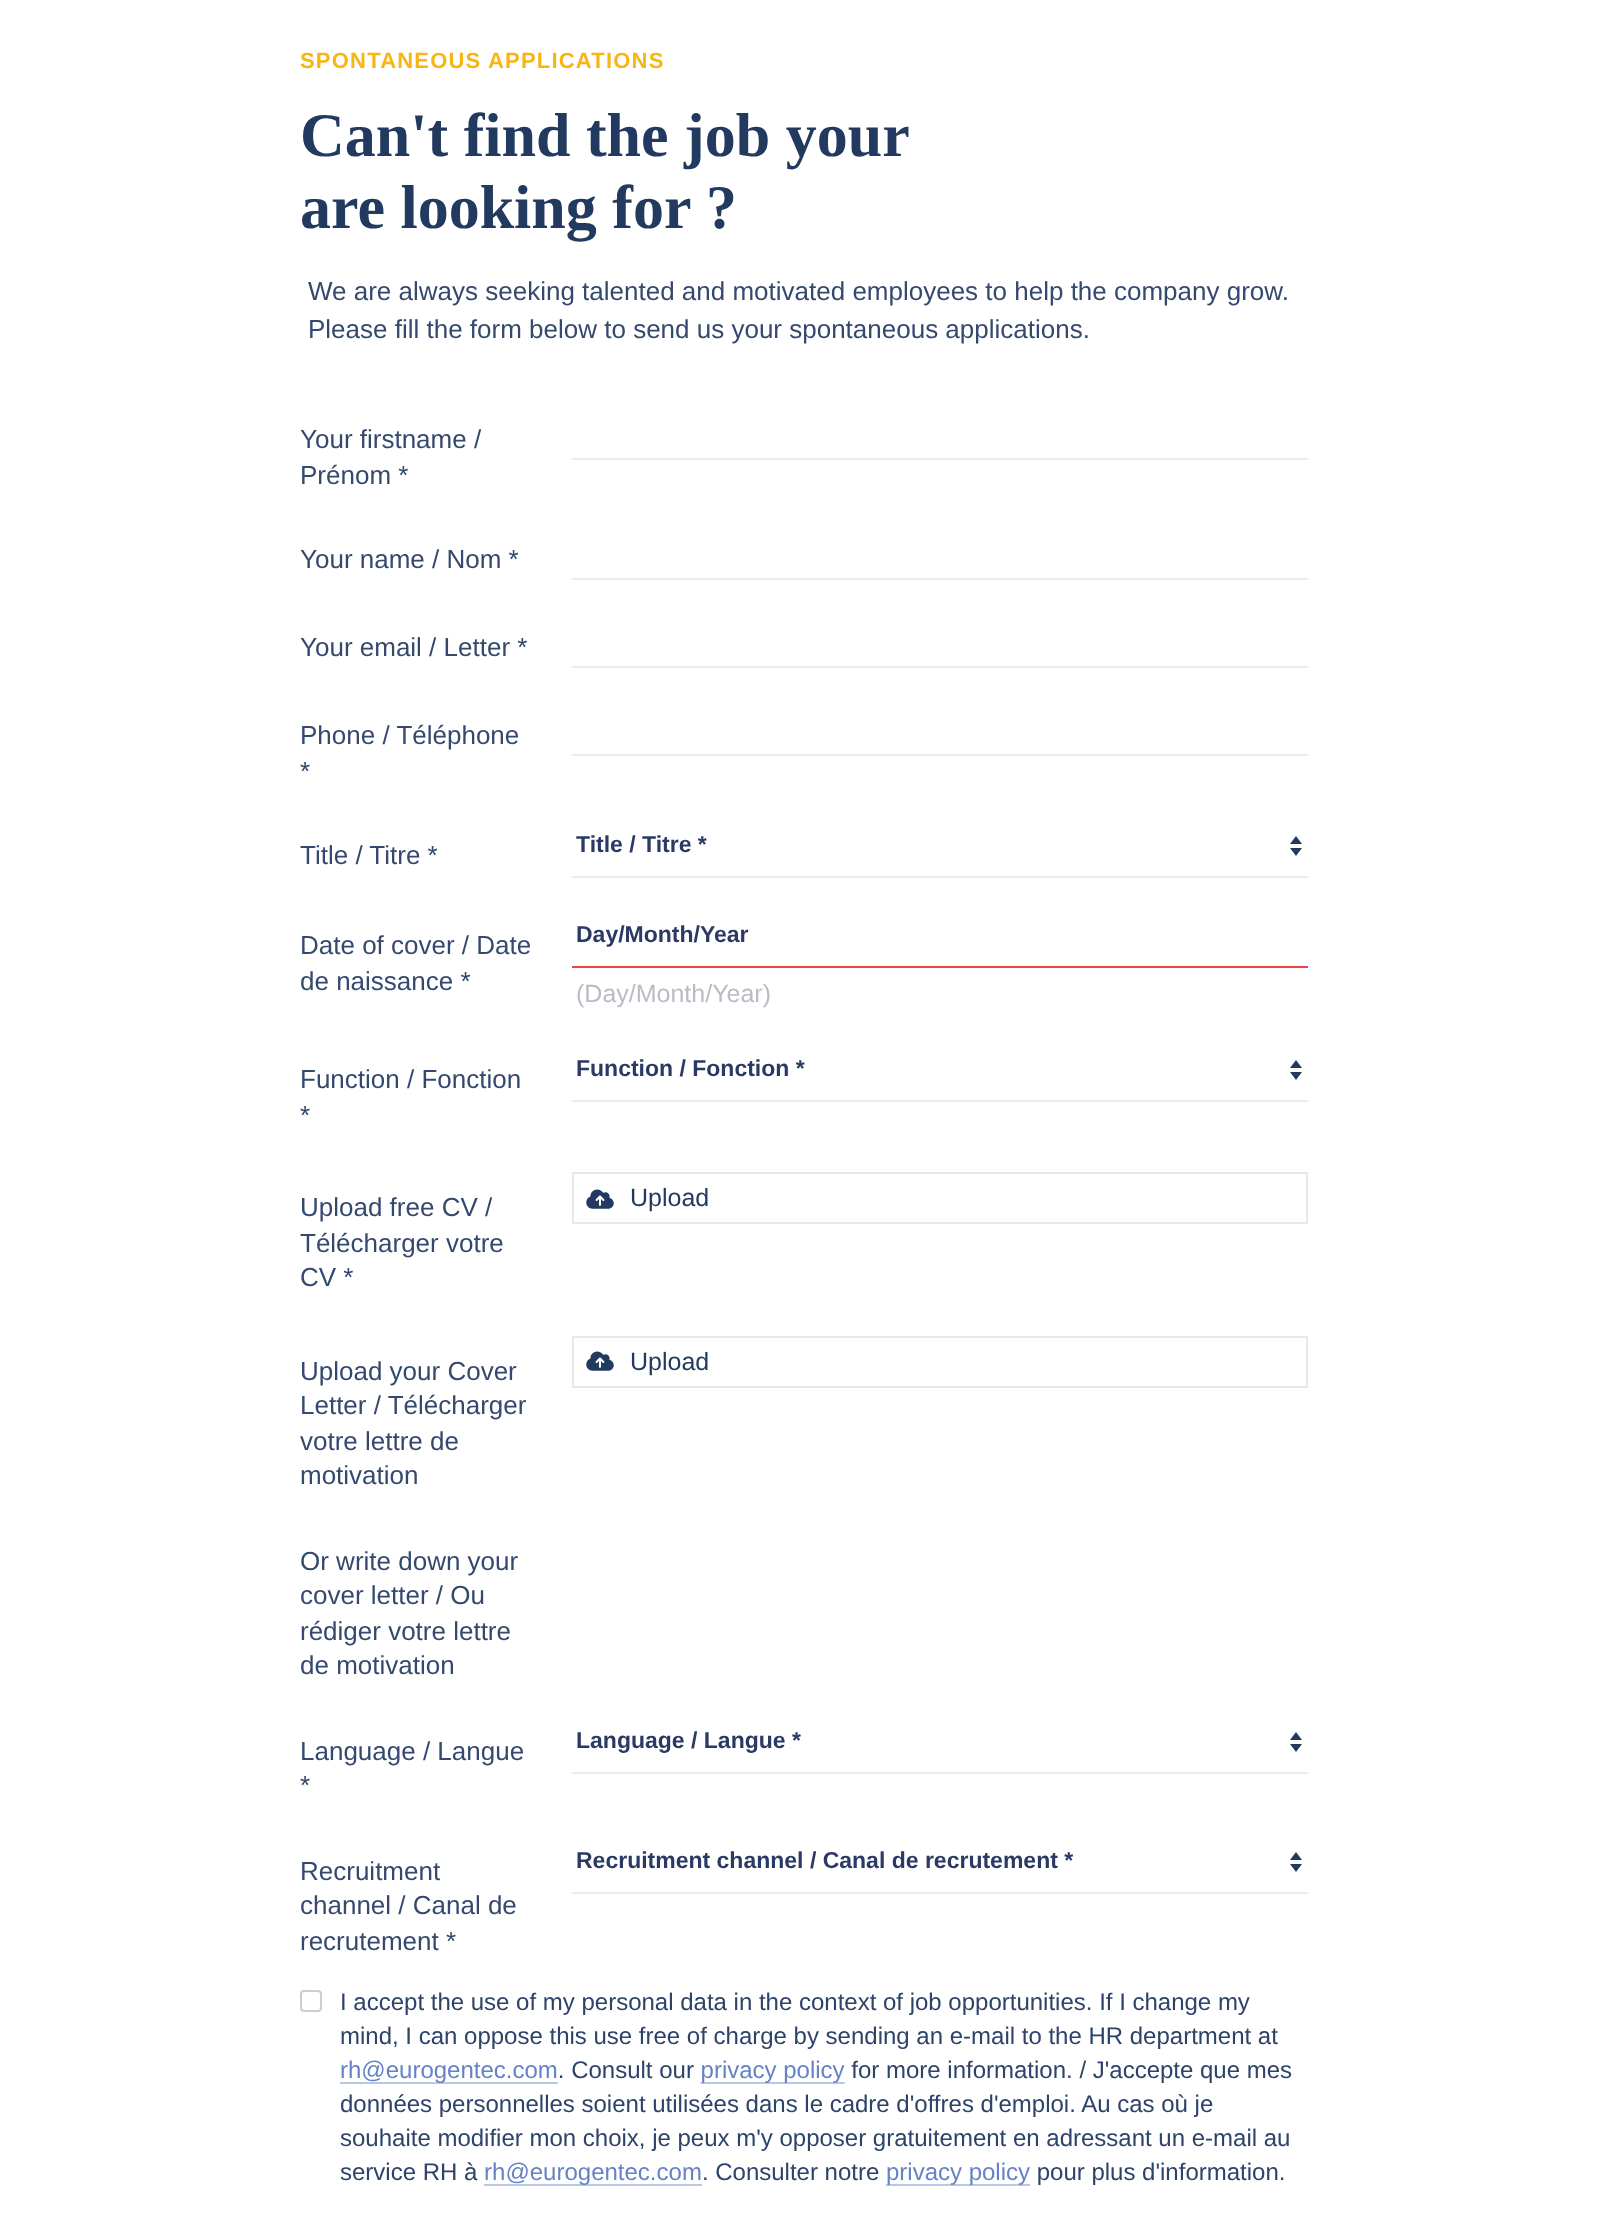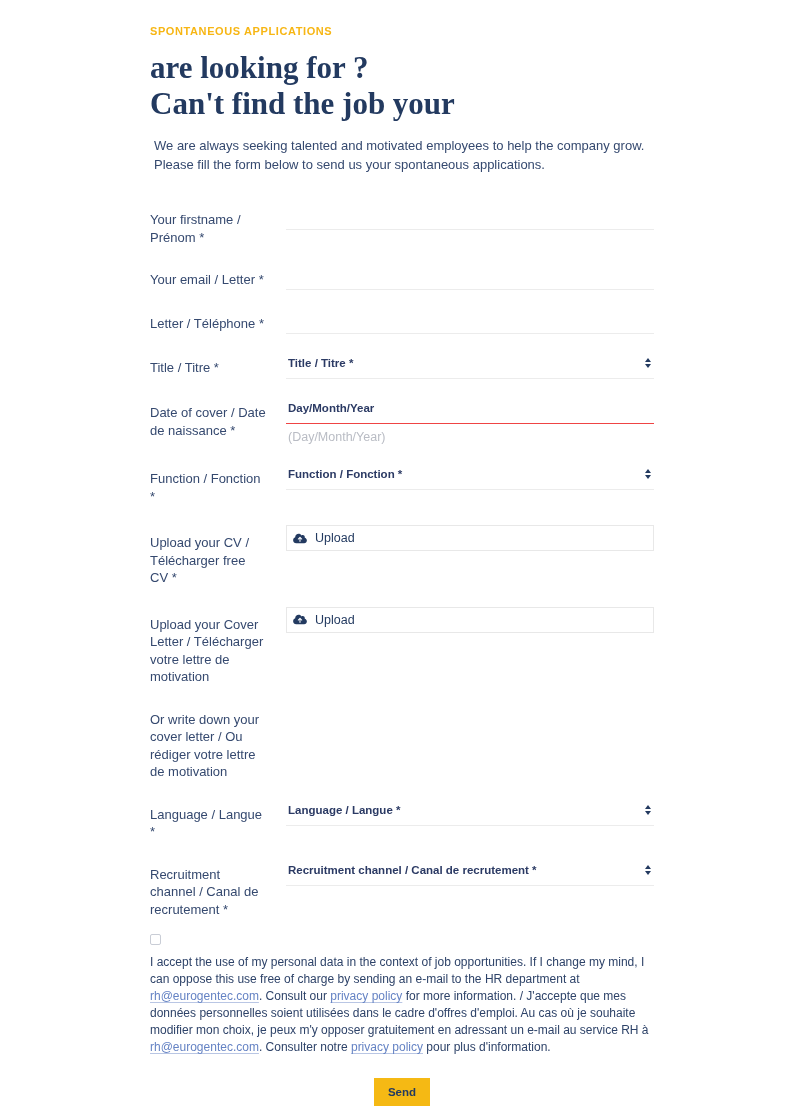--- a/index.html
+++ b/index.html
@@ -66,21 +66,21 @@
     width: 100%; height: 22px; border: none; outline: none; resize: none;
     background: transparent; font: 12.5px "Liberation Sans", sans-serif;
     color: #35496F; padding: 0 2px;
   }
   .resize-handle {
     position: absolute; right: 1px; bottom: 3px; width: 8px; height: 8px;
     clip-path: polygon(100% 0, 100% 100%, 0 100%);
     background: repeating-linear-gradient(135deg, #b6b6b6 0 1px, transparent 1px 3px);
   }
 
-  .consent { display: flex; gap: 9px; margin-top: 14px; flex-direction: column; }
+  .consent { display: flex; gap: 9px; margin-top: 14px; }
   .checkbox {
     flex: none; width: 11px; height: 11px; margin-top: 2px;
     border: 1px solid #c9cdd6; border-radius: 2px; background: #fff; cursor: pointer;
   }
   .consent-text { font-size: 12px; line-height: 17px; color: #2E4369; }
   .consent-text a {
     color: #6583C4; cursor: pointer;
     text-decoration: underline; text-decoration-color: #b9c6e4; text-underline-offset: 2px;
   }
 
@@ -92,43 +92,49 @@
   }
 </style>
 </head>
 <body>
 
 <div class="container">
 
   <div class="eyebrow">SPONTANEOUS APPLICATIONS</div>
 
   <h1>
+    <div>Can't find the job your</div>
     <div>are looking for ?</div>
-    <div>Can't find the job your</div>
   </h1>
 
   <p class="intro">We are always seeking talented and motivated employees to help the company grow. Please fill the form below to send us your spontaneous applications.</p>
 
   <div class="form-row">
     <div class="row-label">Your firstname / Prénom *</div>
     <div class="row-field">
       <input class="text-input" type="text" value="" style="">
     </div>
   </div>
 
+  <div class="form-row">
+    <div class="row-label">Your name / Nom *</div>
+    <div class="row-field">
+      <input class="text-input" type="text" value="" style="">
+    </div>
+  </div>
 
   <div class="form-row">
     <div class="row-label">Your email / Letter *</div>
     <div class="row-field">
       <input class="text-input" type="text" value="" style="">
     </div>
   </div>
 
   <div class="form-row">
-    <div class="row-label">Letter / Téléphone *</div>
+    <div class="row-label">Phone / Téléphone *</div>
     <div class="row-field">
       <input class="text-input" type="text" value="" style="">
     </div>
   </div>
 
   <div class="form-row">
     <div class="row-label">Title / Titre *</div>
     <div class="row-field">
       <div class="select-control">
         <span class="select-label">Title / Titre *</span>
@@ -157,21 +163,21 @@
         <span class="select-label">Function / Fonction *</span>
         <span class="stepper">
             <span class="tri-up"></span>
             <span class="tri-down"></span>
           </span>
       </div>
     </div>
   </div>
 
   <div class="form-row">
-    <div class="row-label" style="padding-top:9px">Upload your CV / Télécharger free CV *</div>
+    <div class="row-label" style="padding-top:9px">Upload free CV / Télécharger votre CV *</div>
     <div class="row-field">
       <button class="upload-btn">
         <svg width="14" height="11" viewBox="0 0 640 512">
             <path fill="#233A60" d="M144 480C64.5 480 0 415.5 0 336c0-62.8 40.2-116.2 96.2-135.9c-.1-2.7-.2-5.4-.2-8.1c0-88.4 71.6-160 160-160c59.3 0 111 32.2 138.7 80.2C409.9 102 428.3 96 448 96c53 0 96 43 96 96c0 12.2-2.3 23.8-6.4 34.6C596 238.4 640 290.1 640 352c0 70.7-57.3 128-128 128H144zm79-217c-9.4 9.4-9.4 24.6 0 33.9s24.6 9.4 33.9 0l39-39V392c0 13.3 10.7 24 24 24s24-10.7 24-24V257.9l39 39c9.4 9.4 24.6 9.4 33.9 0s9.4-24.6 0-33.9l-80-80c-9.4-9.4-24.6-9.4-33.9 0l-80 80z"></path>
           </svg>
         <span>Upload</span>
       </button>
     </div>
   </div>
 

